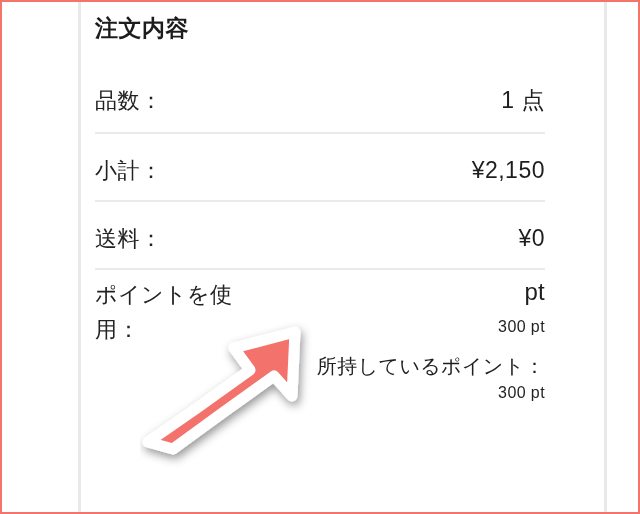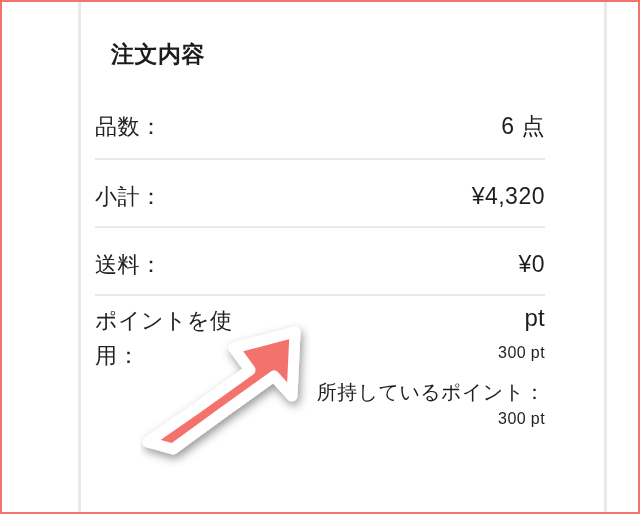--- a/index.html
+++ b/index.html
@@ -56,22 +56,22 @@
     left: 95px;
     top: 0;
     width: 450px;
   }
 
   .panel-title {
     font-size: 23px;
     font-weight: bold;
     color: #1c1c1c;
     letter-spacing: 0.5px;
-    margin: 16px;
-    padding: 24px 0 0 0;
+    margin: 0;
+    padding: 14px 0 0 0;
     line-height: 1.3;
   }
 
   .summary-row {
     display: flex;
     align-items: flex-start;
     justify-content: space-between;
     border-top: 2px solid #eaeaea;
     min-height: 68px;
     box-sizing: border-box;
@@ -191,26 +191,26 @@
 <div class="gutter-rule right"></div>
 
 <div class="page">
 
   <div class="order-panel">
 
     <h2 class="panel-title">注文内容</h2>
 
     <div class="summary-row first-row">
       <span class="row-label">品数：</span>
-      <span class="row-value">6 点</span>
+      <span class="row-value">1 点</span>
     </div>
 
     <div class="summary-row">
       <span class="row-label">小計：</span>
-      <span class="row-value">¥4,320</span>
+      <span class="row-value">¥2,150</span>
     </div>
 
     <div class="summary-row">
       <span class="row-label">送料：</span>
       <span class="row-value">¥0</span>
     </div>
 
     <div class="points-row">
 
       <span class="points-label">ポイントを使用：</span>

